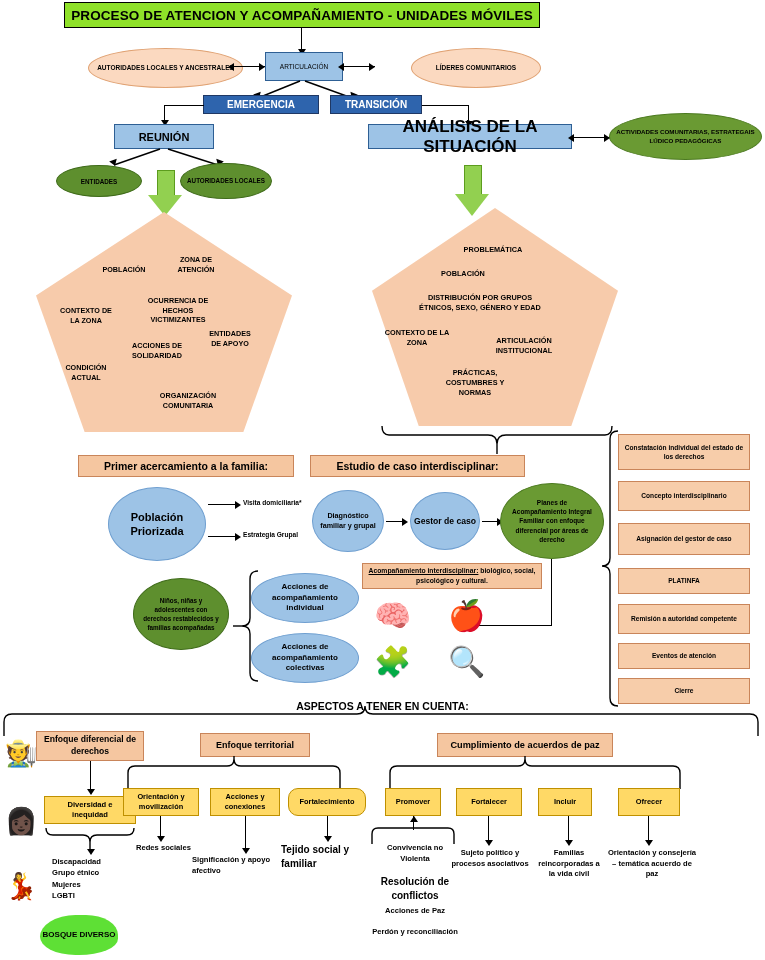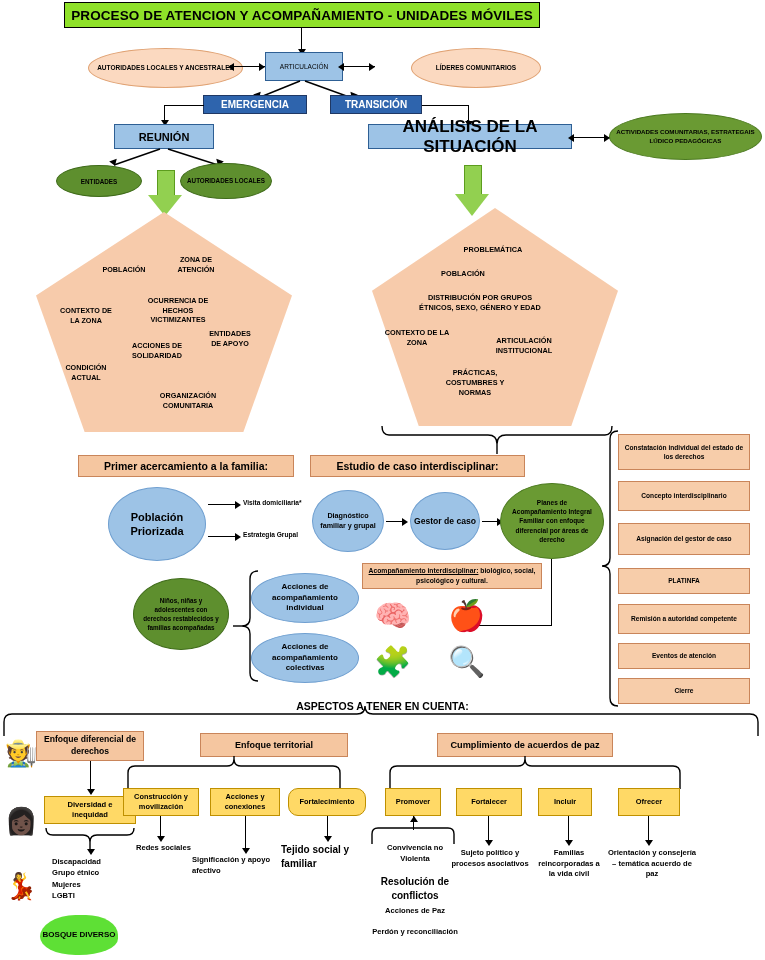--- a/index.html
+++ b/index.html
@@ -101,21 +101,21 @@
   <div class="arrow-l" style="left:338px;top:62.5px;"></div>
   <div class="arrow-r" style="left:369px;top:62.5px;"></div>
 
   <svg class="brace" style="left:0;top:0;width:765px;height:200px;">
     <path d="M300,81 L258,98" stroke="#000" stroke-width="1.4"></path>
     <path d="M305,81 L352,98" stroke="#000" stroke-width="1.4"></path>
   </svg>
   <div class="arrow-d" style="left:254px;top:93px;transform:rotate(-20deg);"></div>
   <div class="arrow-d" style="left:349px;top:93px;transform:rotate(22deg);"></div>
 
-  <div class="abs box-blue-dark ctr" style="left:203px;top:95px;width:104px;height:19px;font-size:10px;">EMERGENCIA</div>
+  <div class="abs box-blue-dark ctr" style="left:203px;top:95px;width:116px;height:19px;font-size:10px;">EMERGENCIA</div>
   <div class="abs box-blue-dark ctr" style="left:330px;top:95px;width:92px;height:19px;font-size:10px;text-align:center;">TRANSICIÓN</div>
 
   <div class="ln h abs" style="left:164px;top:105px;width:40px;"></div>
   <div class="ln v abs" style="left:164px;top:105px;height:17px;"></div>
   <div class="arrow-d" style="left:161px;top:120px;"></div>
 
   <div class="ln h abs" style="left:422px;top:105px;width:47px;"></div>
   <div class="ln v abs" style="left:468px;top:105px;height:18px;"></div>
   <div class="arrow-d" style="left:465px;top:121px;"></div>
 
@@ -261,28 +261,28 @@
     <div>Grupo étnico</div>
     <div>Mujeres</div>
     <div>LGBTI</div>
   </div>
 
   <div class="abs ctr" style="left:40px;top:915px;width:78px;height:40px;background:#5ee035;border-radius:50% 45% 55% 50% / 60% 55% 45% 50%;
               font-size:8px;font-weight:bold;line-height:1.3;">
     <span>BOSQUE DIVERSO</span>
   </div>
 
-  <div class="abs box-peach ctr" style="left:200px;top:733px;width:148px;height:24px;font-size:9px;font-weight:bold;">Enfoque territorial</div>
+  <div class="abs box-peach ctr" style="left:200px;top:733px;width:110px;height:24px;font-size:9px;font-weight:bold;">Enfoque territorial</div>
 
   <svg class="brace" style="left:126px;top:757px;width:228px;height:34px;">
     <path d="M2,32 L2,16 Q2,9 9,9 L101,9 Q108,9 108,2 Q108,9 115,9 L207,9 Q214,9 214,16 L214,32"></path>
     <path d="M108,2 L108,-1"></path>
   </svg>
 
-  <div class="abs box-yellow ctr" style="left:123px;top:788px;width:76px;height:28px;font-size:7.4px;font-weight:bold;line-height:1.35;padding:0 3px;">Construcción y movilización</div>
+  <div class="abs box-yellow ctr" style="left:123px;top:788px;width:76px;height:28px;font-size:7.4px;font-weight:bold;line-height:1.35;padding:0 3px;">Orientación y movilización</div>
   <div class="abs box-yellow ctr" style="left:210px;top:788px;width:70px;height:28px;font-size:7.4px;font-weight:bold;line-height:1.35;padding:0 3px;">Acciones y conexiones</div>
   <div class="abs box-yellow ctr" style="left:288px;top:788px;width:78px;height:28px;font-size:7.4px;font-weight:bold;line-height:1.35;padding:0 3px;border-radius:10px;">Fortalecimiento</div>
 
   <div class="ln v abs" style="left:160px;top:816px;height:22px;"></div>
   <div class="arrow-d" style="left:157px;top:836px;"></div>
   <div class="abs bold" style="left:136px;top:843px;width:62px;font-size:7.6px;line-height:1.4;">Redes sociales</div>
 
   <div class="ln v abs" style="left:245px;top:816px;height:34px;"></div>
   <div class="arrow-d" style="left:242px;top:848px;"></div>
   <div class="abs bold" style="left:192px;top:855px;width:102px;font-size:7.6px;line-height:1.4;">Significación y apoyo afectivo</div>

